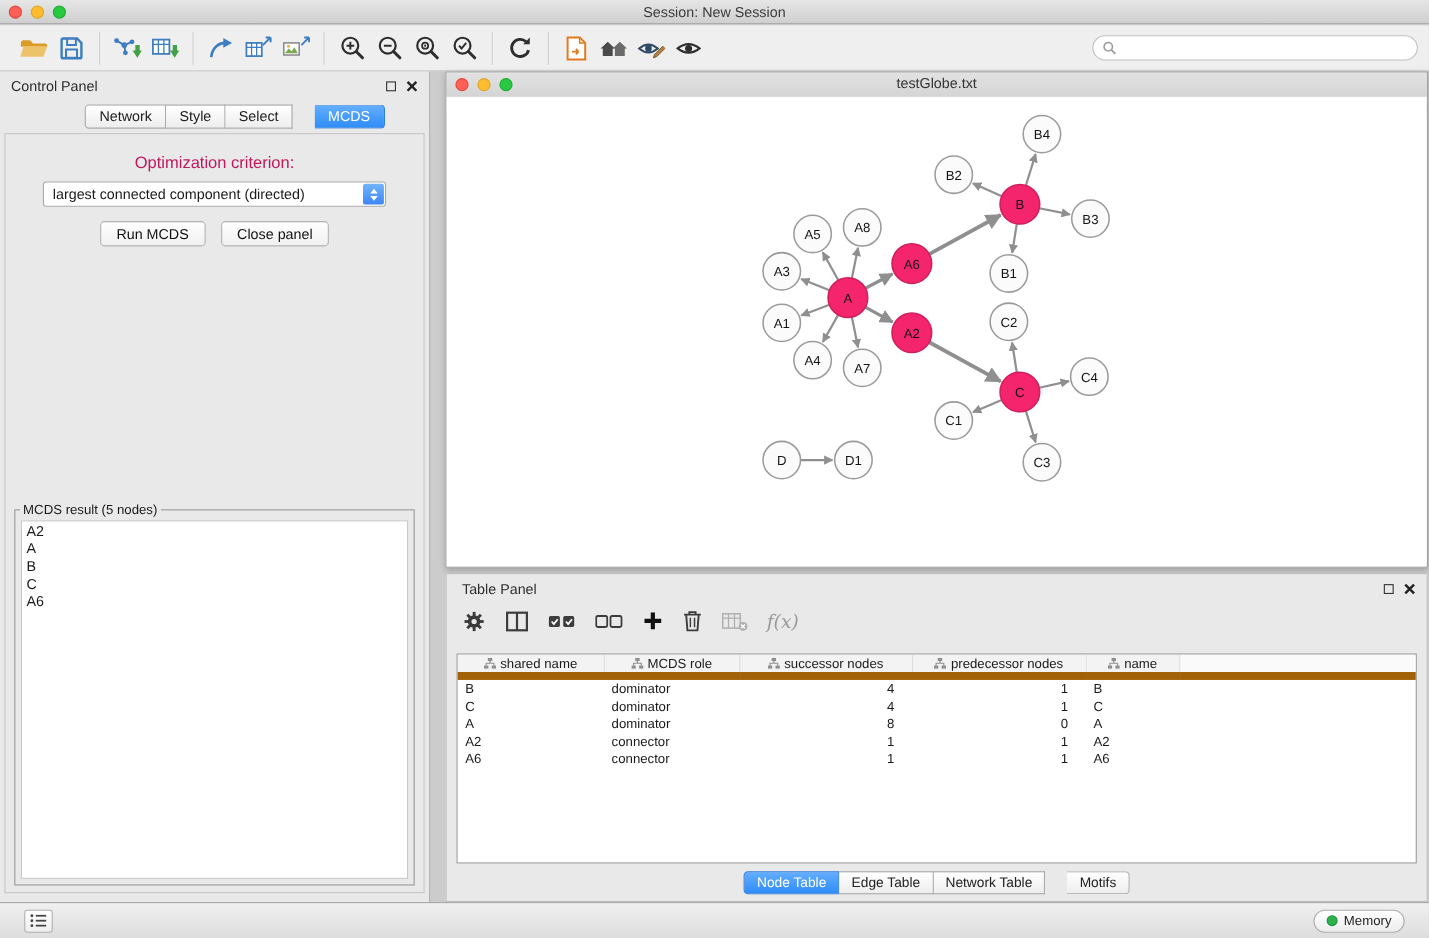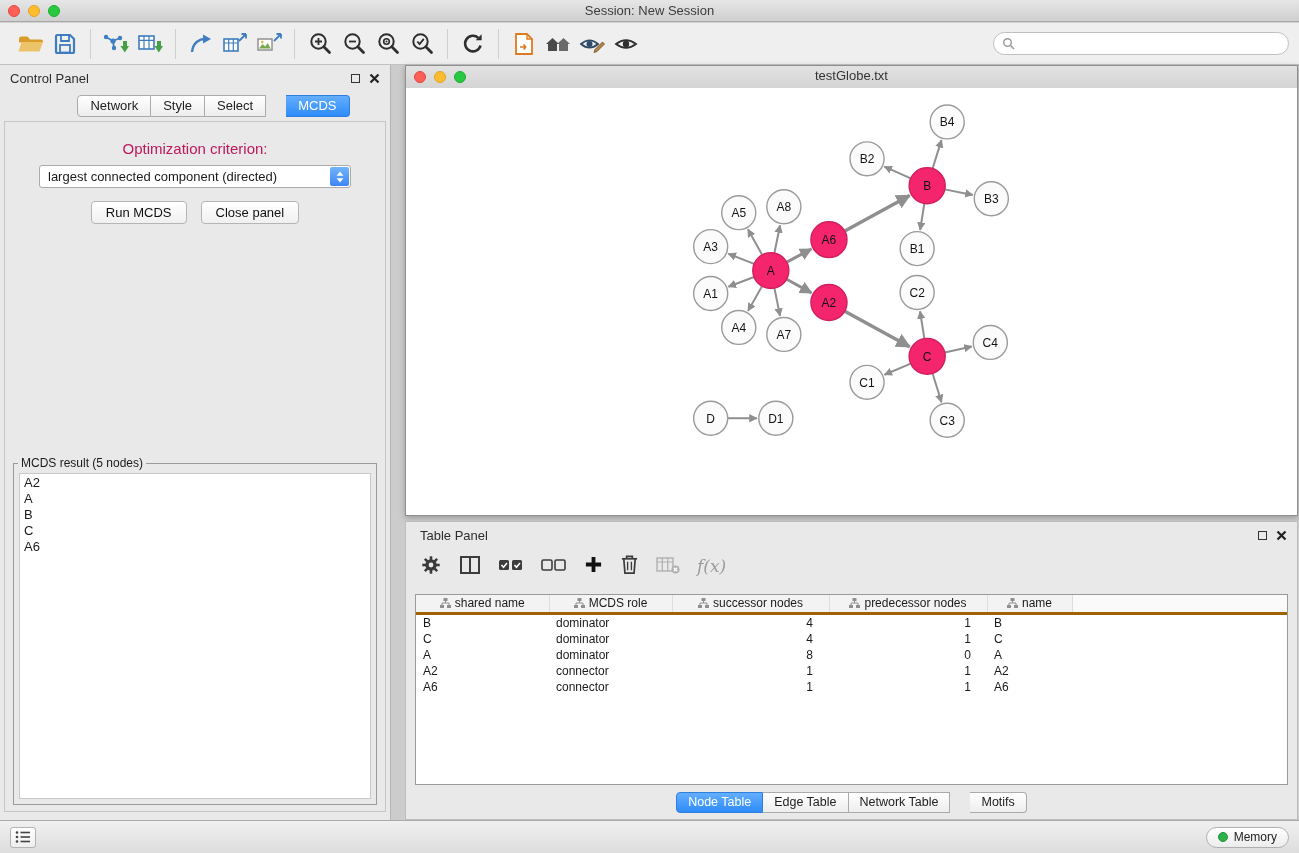--- a/index.html
+++ b/index.html
@@ -64,32 +64,32 @@
   .net-canvas { position:absolute; top:22px; left:0; right:0; bottom:0; background:#fff; }
   .net-svg { position:absolute; inset:0; width:100%; height:100%; }
   .net-svg text { font-family:"Liberation Sans",sans-serif; font-size:12px; fill:#141414; }
 
   
   .table-panel { position:absolute; left:405px; top:456px; right:1px; bottom:0; background:#e9e9e9; border:1px solid #bdbdbd; }
   .tp-toolbar { position:absolute; top:26px; left:14px; right:12px; height:36px; display:flex; align-items:center; gap:17px; }
   .fx { font-family:"DejaVu Serif", serif; font-style:italic; font-size:17px; color:#9a9a9a; }
   .tp-table-wrap { position:absolute; top:72px; left:9px; right:9px; bottom:34px; background:#fff; border:1px solid #9a9a9a; overflow:hidden; }
   .node-table { border-collapse:collapse; width:100%; table-layout:fixed; font-size:12px; }
-  .node-table th { background:#f3f3f3; border-bottom:3px solid #a16207; border-right:1px solid #dedede;
+  .node-table th { background:#f3f3f3; border-bottom:7px solid #a16207; border-right:1px solid #dedede;
     font-weight:normal; font-size:12px; height:18px; padding:1px 4px; white-space:nowrap; overflow:hidden; text-align:center; }
   .node-table th.filler { border-right:none; background:#fafafa; }
   .node-table td { padding:0 7px; height:16px; line-height:16px; white-space:nowrap; overflow:hidden; }
   .node-table td.num { text-align:right; padding-right:16px; }
   .sort-ico { vertical-align:-1px; margin-right:4px; }
   .tp-tabs { position:absolute; bottom:6px; left:0; right:0; }
   .tp-tabs .tab { font-size:12.5px; padding:2px 11px 3px; }
 
   
   .statusbar { position:absolute; bottom:0; left:0; right:0; height:33px; background:linear-gradient(#f0f0f0,#dddddd);
-    border-top:1px solid #aaa; display:flex; align-items:center; padding:0 10px; }
+    border-top:1px solid #aaa; display:flex; align-items:center; padding:0 22px; }
   .sb-left { width:26px; height:21px; background:linear-gradient(#fff,#eee); border:1px solid #b3b3b3; border-radius:3px;
     display:flex; align-items:center; justify-content:center; }
   .memory-pill { margin-left:auto; height:21px; border:1px solid #b0b0b0; border-radius:11px;
     background:linear-gradient(#fff,#ececec); display:flex; align-items:center; gap:6px; padding:0 11px; font-size:12px; color:#222; }
   .mem-dot { width:10px; height:10px; border-radius:50%; background:#2db14a; border:1px solid #1f9238; }
 </style>
 </head>
 <body>
 
 <div class="titlebar">

